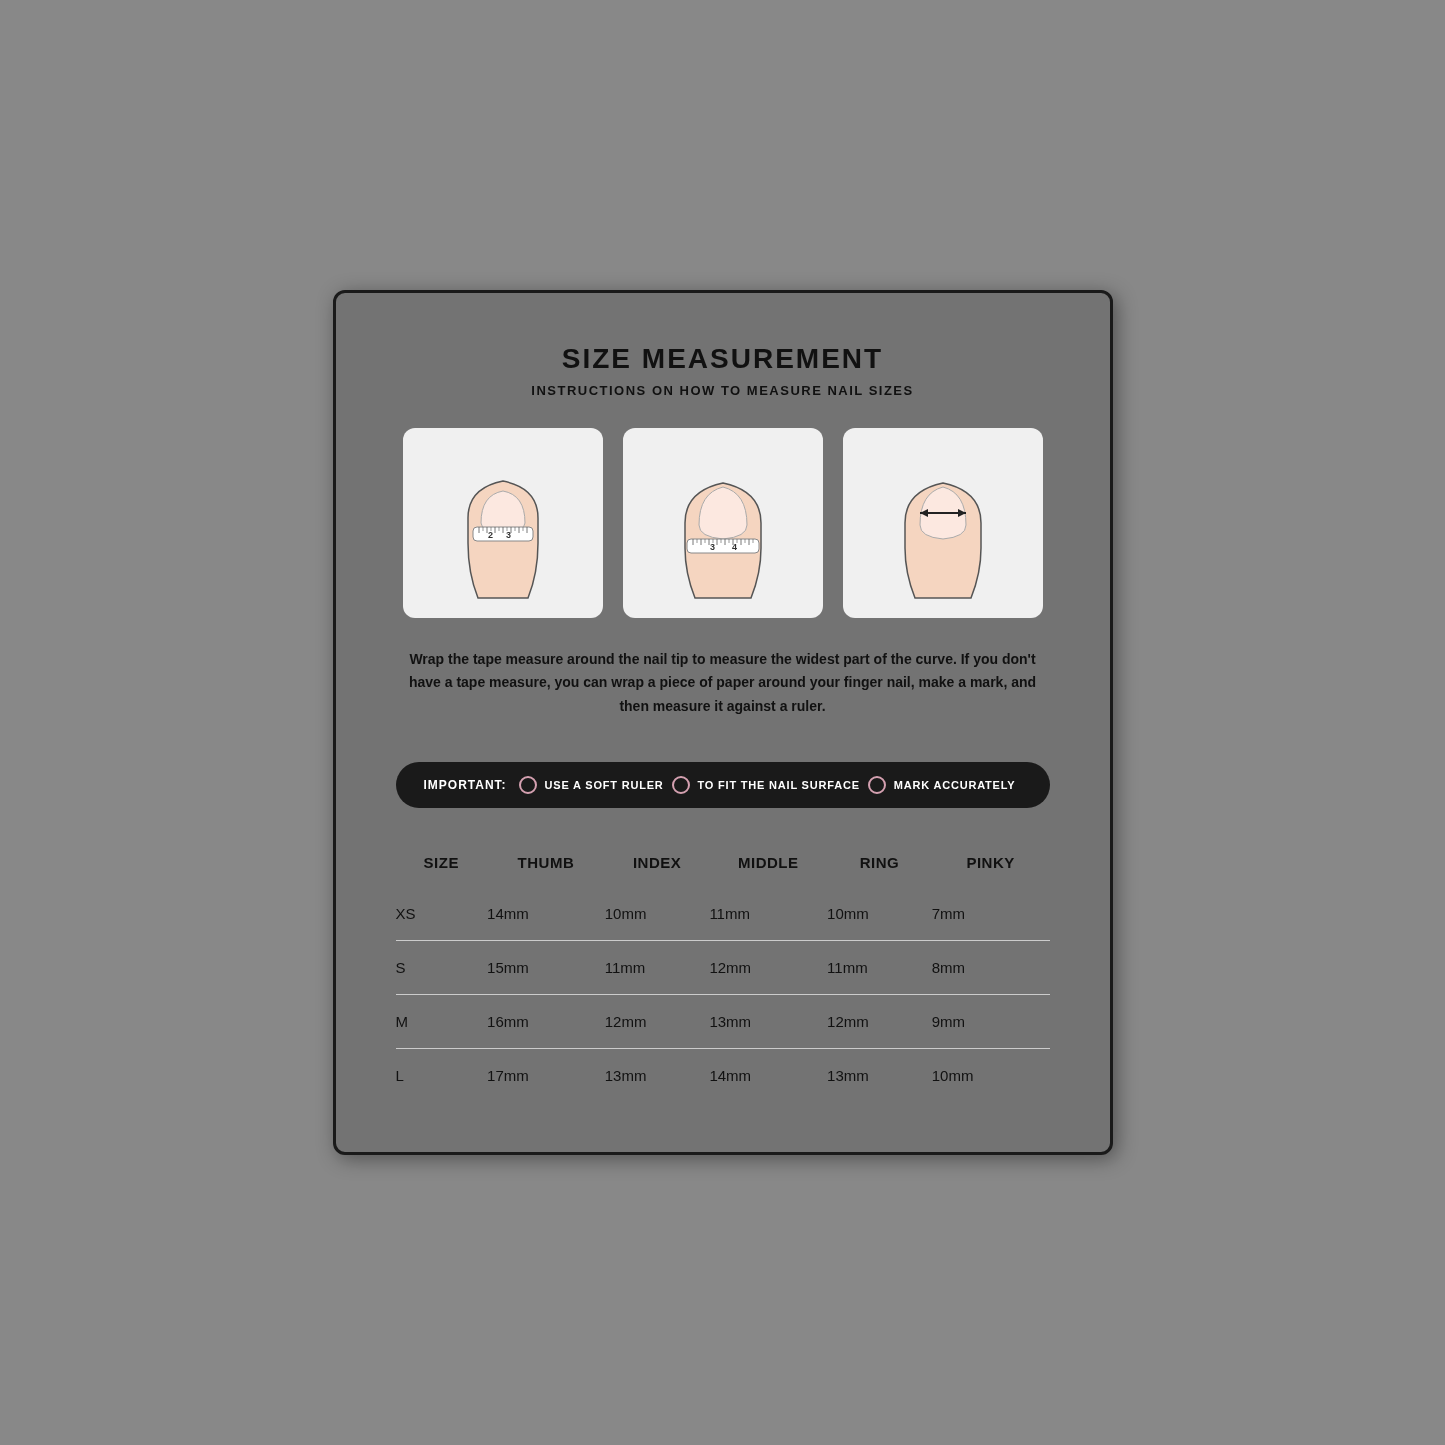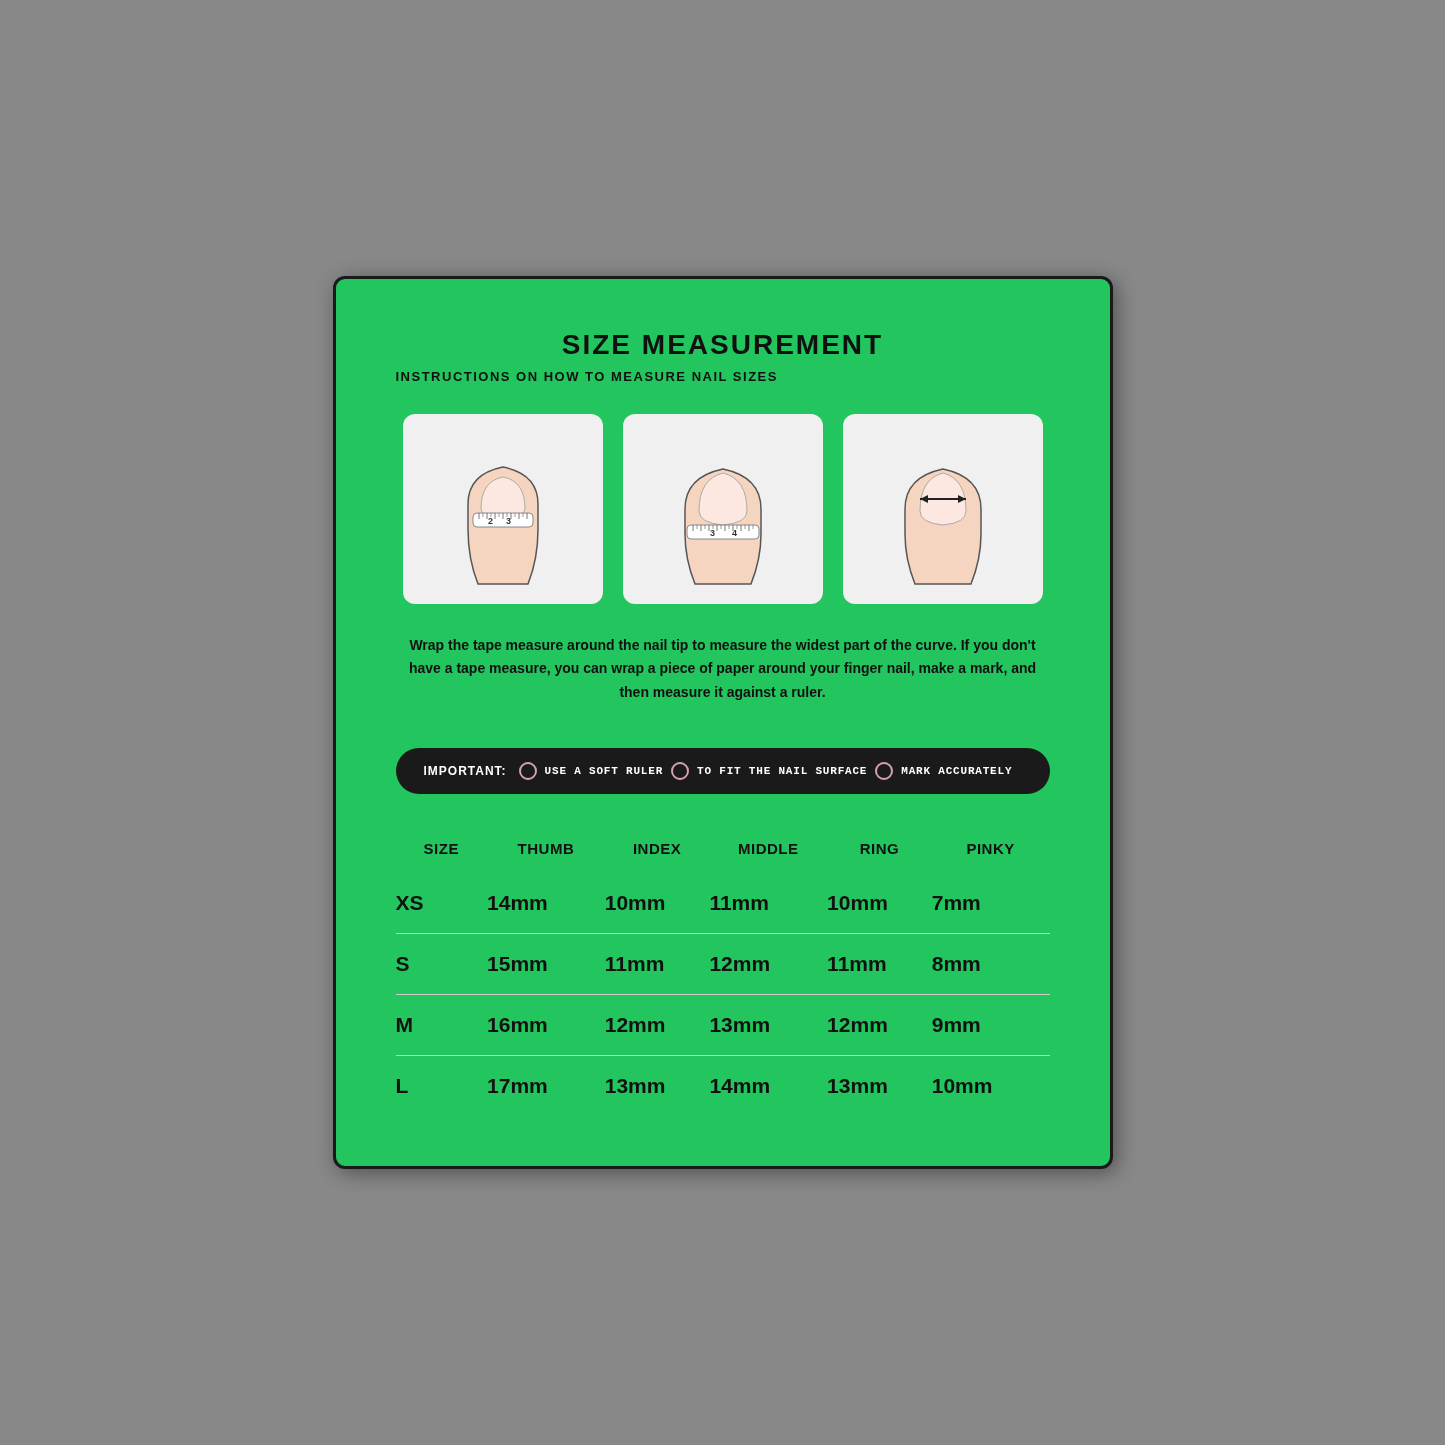--- a/index.html
+++ b/index.html
@@ -8,38 +8,39 @@
       background: #888;
       display: flex;
       justify-content: center;
       align-items: center;
       min-height: 100vh;
       font-family: Arial, Helvetica, sans-serif;
     }
 
     .page-wrapper {
       width: 780px;
-      background: #22c55e;
+      background: #737373;
       border: 3px solid #1a1a1a;
       border-radius: 12px;
       padding: 50px 60px;
       box-shadow: 4px 4px 20px rgba(0,0,0,0.4);
     }
 
     .main-title {
       text-align: center;
       font-size: 28px;
       font-weight: 900;
       letter-spacing: 2px;
       color: #111;
       margin-bottom: 8px;
       text-transform: uppercase;
     }
 
     .subtitle {
+      text-align: center;
       font-size: 13px;
       font-weight: 700;
       letter-spacing: 1.5px;
       color: #111;
       margin-bottom: 30px;
       text-transform: uppercase;
     }
 
     .nail-illustrations {
       display: flex;
@@ -102,41 +103,40 @@
       display: inline-block;
       flex-shrink: 0;
     }
 
     .bar-text {
       color: #fff;
       font-size: 11px;
       font-weight: 700;
       letter-spacing: 0.8px;
       text-transform: uppercase;
-      font-family: Liberation Mono, monospace;
     }
 
     .size-table {
       width: 100%;
       border-collapse: collapse;
     }
 
     .size-table th {
       font-size: 15px;
       font-weight: 900;
       text-align: center;
       padding: 10px 0 16px 0;
       color: #111;
       letter-spacing: 0.5px;
       text-transform: uppercase;
     }
 
     .size-table td {
-      font-size: 21px;
-      font-weight: 700;
+      font-size: 15px;
+      font-weight: 400;
       color: #111;
       padding: 18px 0;
       text-align: left;
     }
 
     .size-table tr:not(:last-child) td {
       border-bottom: 1px solid #ccc;
     }
 
     .size-table thead tr th {

